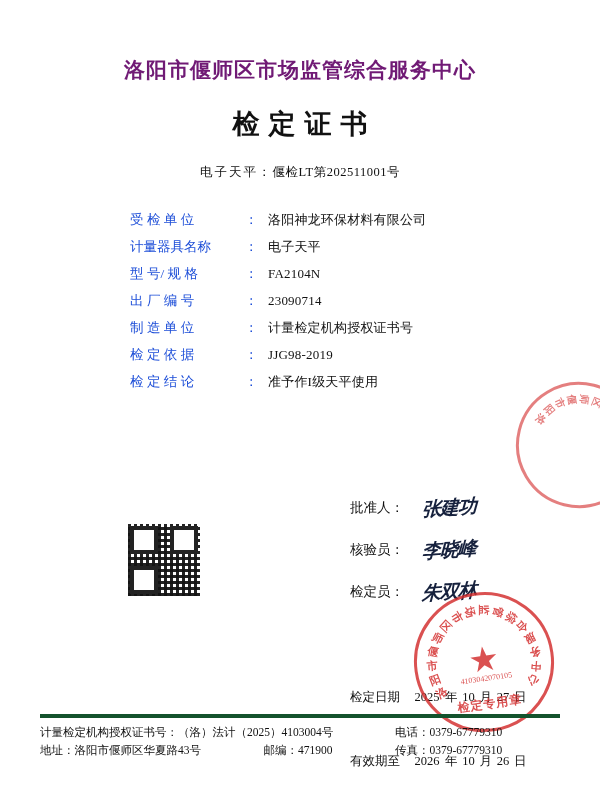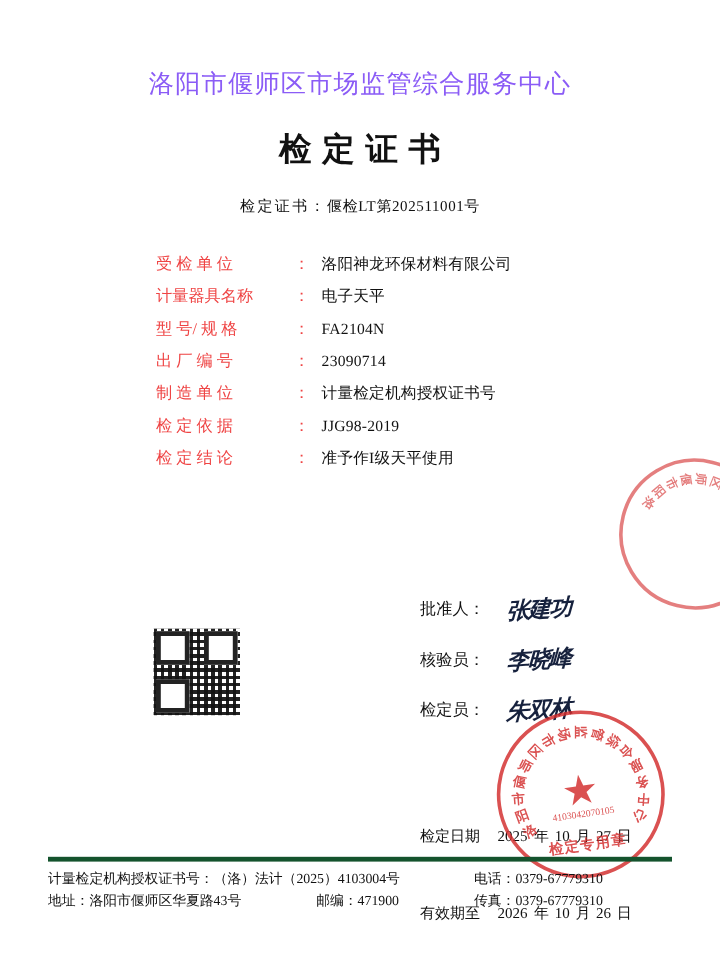--- a/index.html
+++ b/index.html
@@ -23,23 +23,23 @@
   }
 
   
   .org-title {
     position: absolute;
     top: 56px;
     left: 0;
     width: 600px;
     text-align: center;
     font-size: 21px;
-    font-weight: normal;
+    font-weight: bold;
     letter-spacing: 1px;
-    color: #8b5cf6;
+    color: #701a75;
   }
   .doc-title {
     position: absolute;
     top: 106px;
     left: 0;
     width: 600px;
     text-align: center;
     font-size: 27px;
     font-weight: bold;
     letter-spacing: 9px;
@@ -70,21 +70,21 @@
     width: 370px;
   }
   .field-row {
     display: flex;
     align-items: baseline;
     height: 27px;
   }
   .field-label {
     width: 128px;
     font-size: 13.5px;
-    color: #ef4444;
+    color: #1d4ed8;
     display: flex;
     justify-content: space-between;
     letter-spacing: 0;
   }
   .field-label .colon {
     margin-left: 2px;
   }
   .field-value {
     font-size: 13px;
     color: #111;
@@ -277,21 +277,21 @@
 </style>
 </head>
 <body>
 
 <div class="page">
 
   <div class="org-title">洛阳市偃师区市场监管综合服务中心</div>
   <div class="doc-title">检定证书</div>
 
   <div class="cert-no">
-    <span class="lbl">检定证书：</span><span class="val">偃检LT第202511001号</span>
+    <span class="lbl">电子天平：</span><span class="val">偃检LT第202511001号</span>
   </div>
 
   <div class="fields">
     <div class="field-row">
       <div class="field-label">
         <span>受 检 单 位</span>
           <span class="colon">：</span>
       </div>
       <div class="field-value">洛阳神龙环保材料有限公司</div>
     </div>

